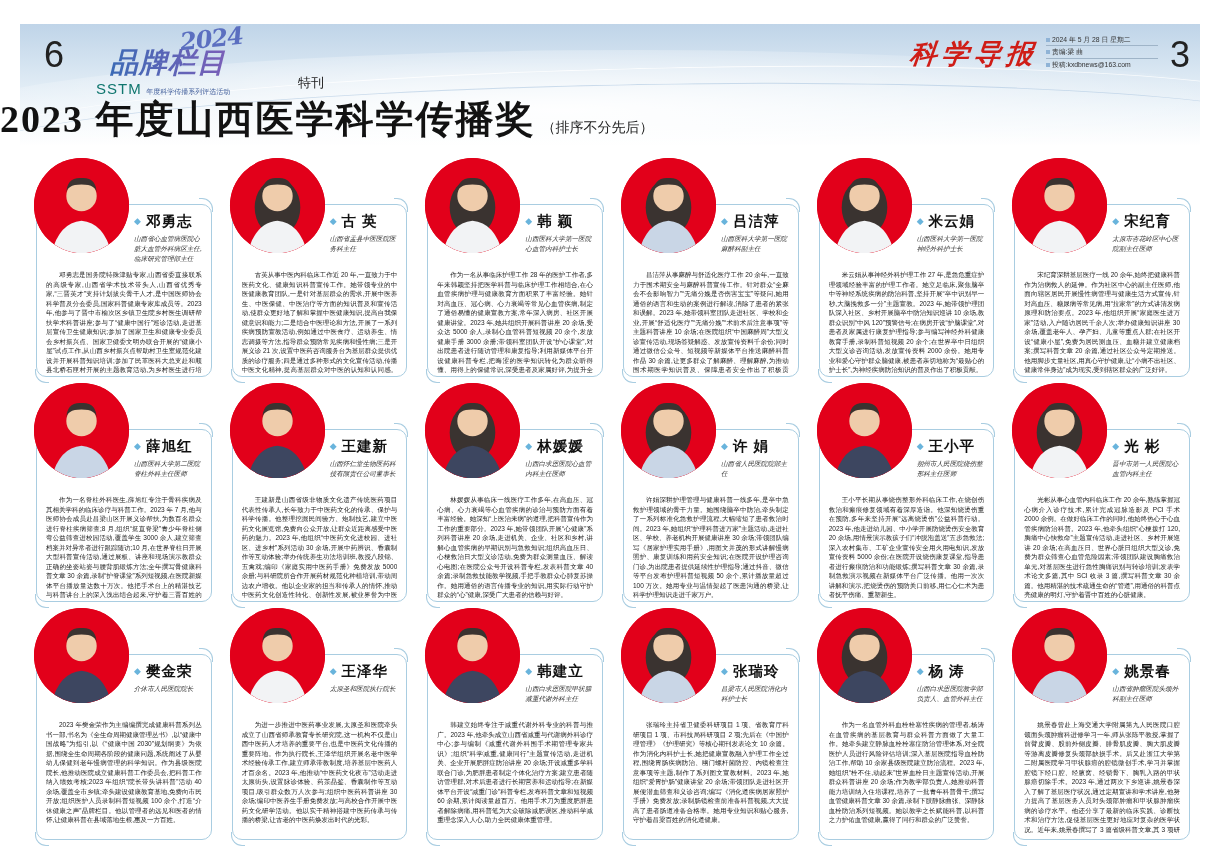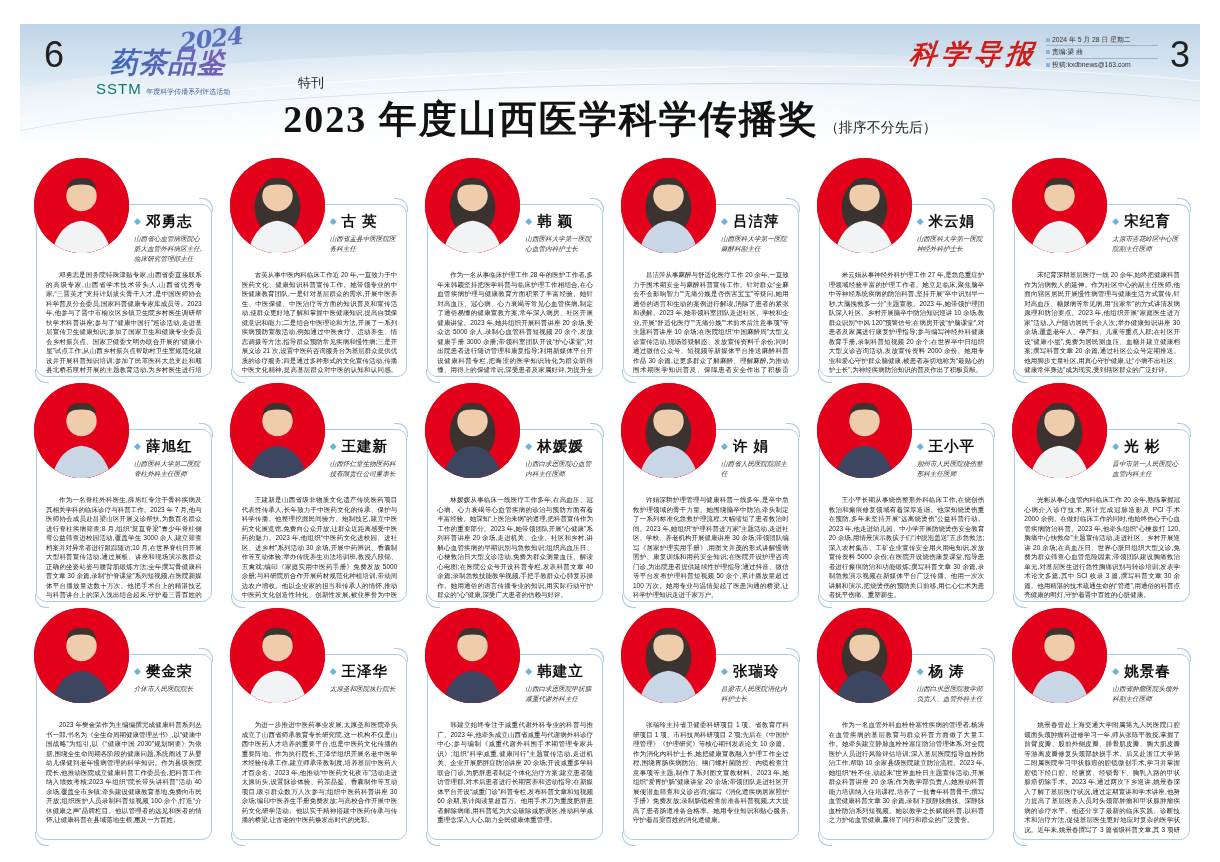--- a/index.html
+++ b/index.html
@@ -31,21 +31,21 @@
   
   .mast{position:absolute;right:62px;top:34px;display:flex;align-items:flex-start;gap:8px;}
   .paper-name{font-family:"DejaVu Serif",serif;font-style:italic;font-weight:bold;font-size:27px;
         color:#cf1d17;letter-spacing:5px;white-space:nowrap;transform:skewX(-6deg);margin-top:2px;}
   .mast-info{width:112px;font-size:6.8px;color:#333;line-height:1.1;}
   .mast-info .line{display:flex;align-items:center;gap:2px;padding:2px 0;
         border-bottom:1px solid #9fb4c8;}
   .mast-info .line:last-child{border-bottom:none;}
   .sq{display:inline-block;width:4px;height:4px;background:#8fb3d6;flex:0 0 auto;}
   
-  .title-row{position:absolute;left:0;right:0;top:94px;text-align:center;white-space:nowrap;}
+  .title-row{position:absolute;left:0;right:0;top:94px;white-space:nowrap;}
   .title-main{font-family:"Liberation Serif",serif;font-weight:bold;font-size:38px;color:#121212;
         letter-spacing:2px;}
   .title-note{font-family:"Liberation Serif",serif;font-size:14px;color:#222;margin-left:6px;}
   
   .grid{position:absolute;left:28px;right:28px;top:158px;display:grid;
         grid-template-columns:repeat(6,1fr);grid-template-rows:225px 225px 238px;column-gap:10px;}
   .card{position:relative;}
   .frame{position:absolute;left:8px;right:2px;top:46px;bottom:6px;border:1px solid #a9cde1;
         border-radius:10px;background:#fff;}
   .curl-tr{position:absolute;top:-7px;right:-2px;width:13px;height:13px;
@@ -78,21 +78,21 @@
   <div class="band">
     <div class="wave1"></div>
     <div class="wave2"></div>
     <div class="wave3"></div>
   </div>
 
   <div class="pageno left">6</div>
 
   <div class="logo">
     <div class="year">2024</div>
-    <div class="main">药茶品鉴</div>
+    <div class="main">品牌栏目</div>
     <div class="orgrow">
       <span class="org">SSTM</span>
       <span class="sub">年度科学传播系列评选活动</span>
     </div>
     <div class="edition">特刊</div>
   </div>
 
   <div class="mast">
     <div class="paper-name">科学导报</div>
     <div class="mast-info">

